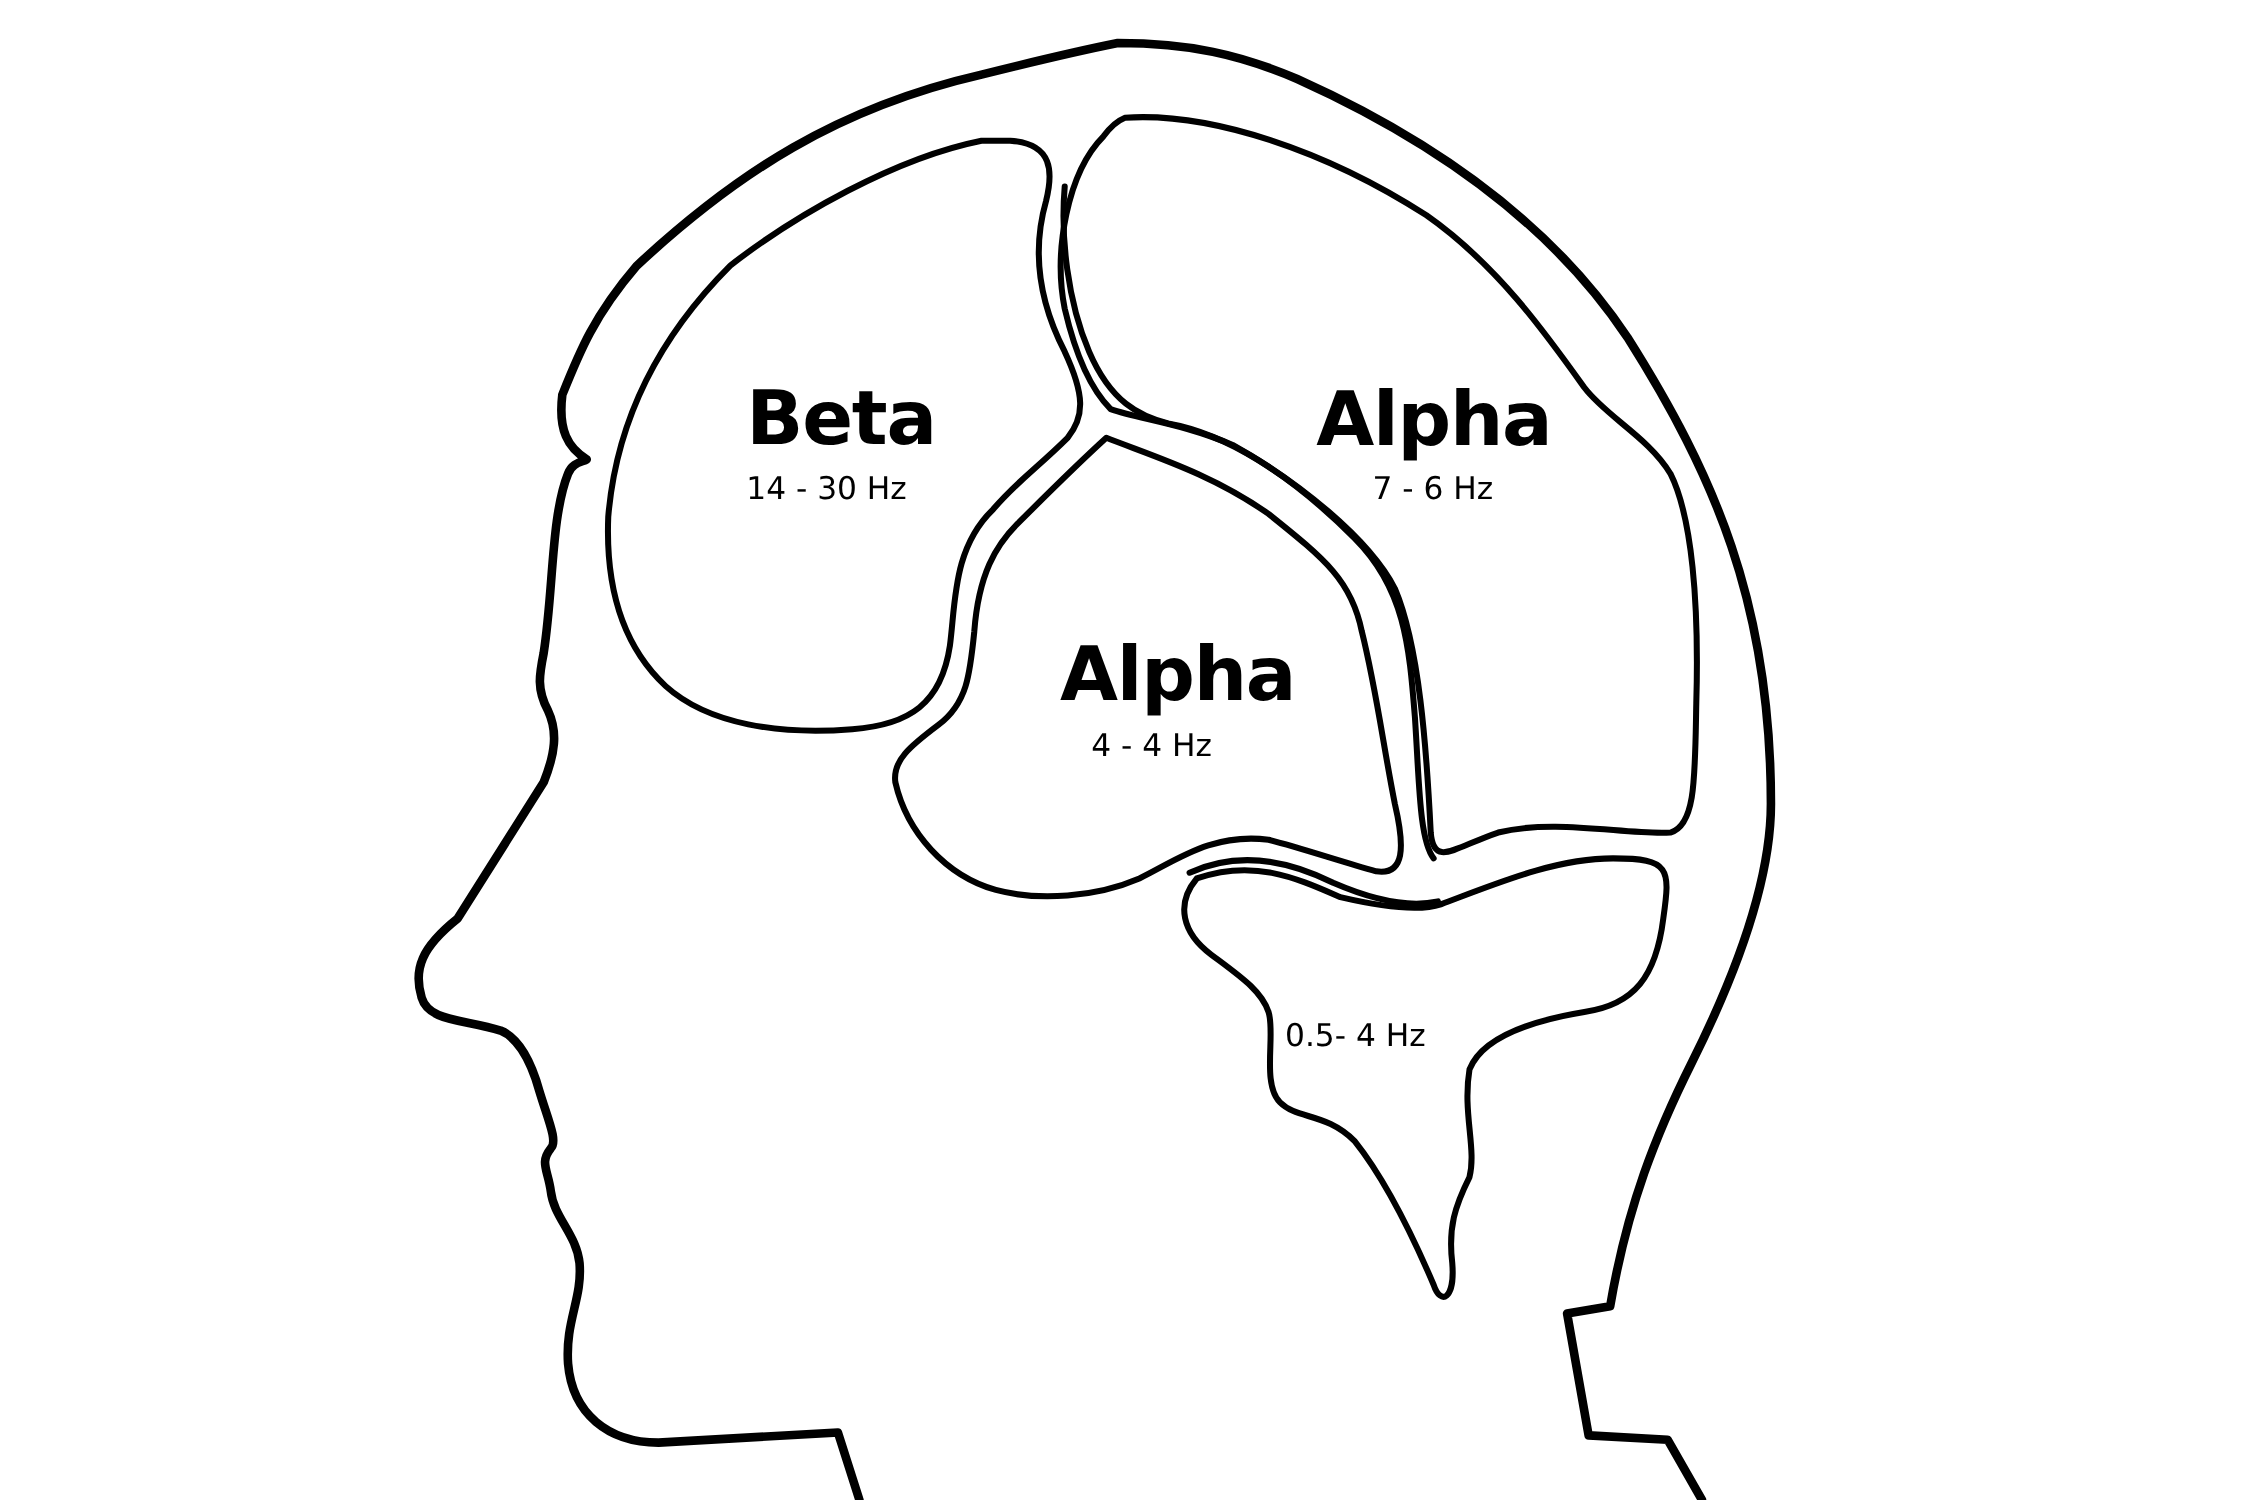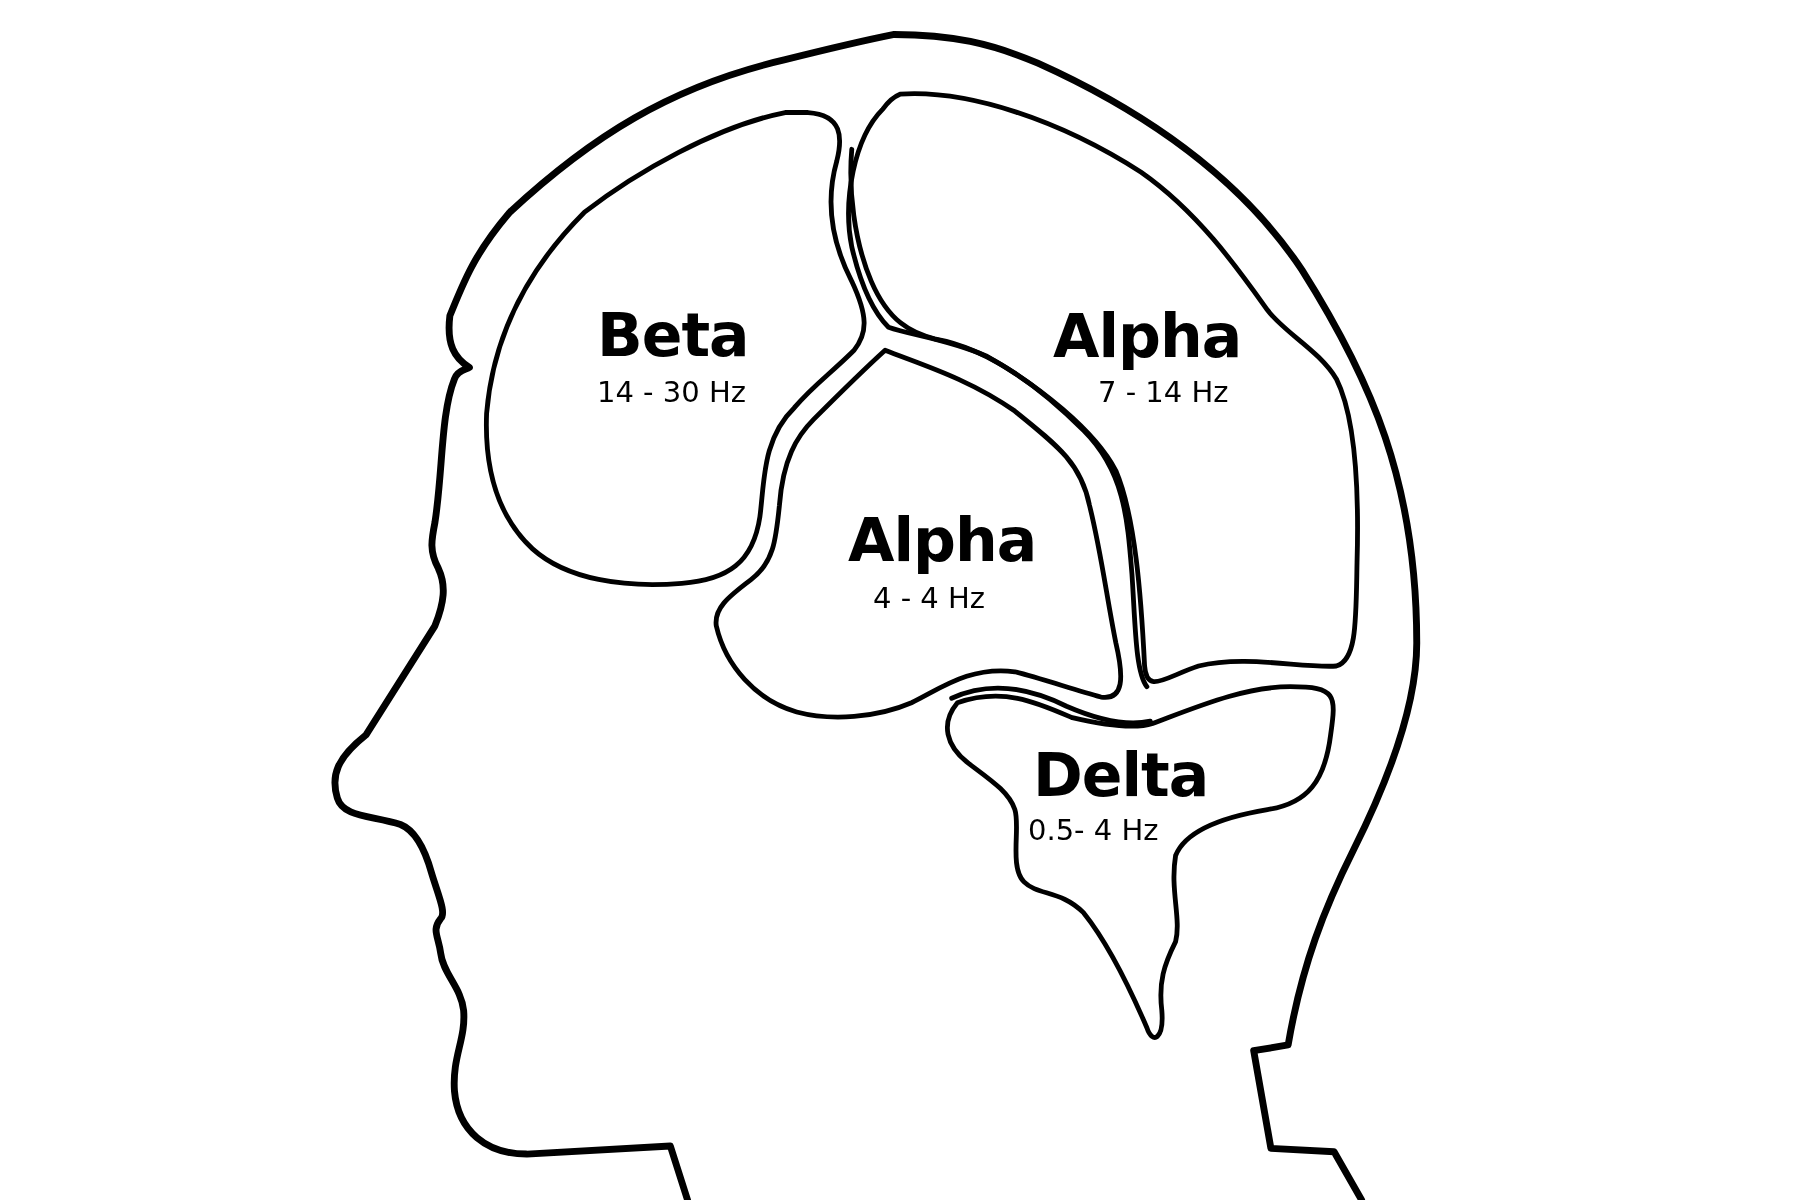--- a/index.html
+++ b/index.html
@@ -4,21 +4,21 @@
 <style>
   html, body { margin: 0; padding: 0; background: #ffffff; }
   body { width: 1800px; height: 1200px; overflow: hidden; }
   #stage { position: relative; width: 1664px; height: 1200px; }
   svg { position: absolute; left: 0; top: 0; width: 1800px; height: 1200px; }
   .outline { fill: none; stroke: #000; stroke-linejoin: round; stroke-linecap: round; }
   .head { stroke-width: 6; }
   .lobe { stroke-width: 4.2; }
   .lbl { position: absolute; color: #000; white-space: nowrap; }
   .name { font-family: "DejaVu Sans", sans-serif; font-weight: bold; font-size: 60px; letter-spacing: -1px; line-height: 1; }
-  .freq { font-family: "DejaVu Sans", sans-serif; font-size: 29px; line-height: 1; }
+  .freq { font-family: "DejaVu Sans", sans-serif; font-size: 25px; line-height: 1; }
 </style>
 </head>
 <body>
 
 <div id="stage">
   <svg viewBox="0 0 1560 1045">
 
     <path class="outline head" d="M595,1045 L580,998 L455,1005 C420,1005 395,985 392,950 C390,920 402,905 400,880 C398,860 382,848 380,830 C378,815 372,810 380,800 C385,795 378,780 372,760 C365,735 355,722 345,718 C320,710 295,712 290,695 C284,675 290,660 315,640 L375,545 C383,525 385,510 378,495 C370,480 372,470 375,455 C382,410 380,360 392,330 C395,322 402,322 405,320 C392,312 385,300 388,275 C400,245 410,220 440,185 C510,120 580,75 680,52 C720,42 750,35 775,30 C825,30 860,38 900,55 C1000,100 1080,160 1130,235 C1190,330 1230,420 1230,560 C1230,620 1200,690 1175,740 C1150,790 1130,840 1118,910 L1088,915 L1103,1000 L1158,1003 L1182,1045"></path>
 
     <path class="outline lobe" d="M700,98 C730,100 730,120 725,140 C715,175 720,210 738,245 C752,275 752,290 740,305 C720,325 705,335 688,355 C660,382 662,420 658,450 C652,490 630,505 590,508 C540,512 490,505 460,478 C430,450 418,410 420,360 C425,300 450,240 505,185 C550,150 620,110 680,98 Z"></path>
@@ -30,20 +30,19 @@
     <path class="outline lobe" d="M830,612 C870,598 900,612 930,625 C960,632 985,635 1000,630 C1040,615 1080,598 1120,598 C1160,598 1160,605 1155,640 C1150,680 1135,700 1100,705 C1070,710 1030,720 1020,745 C1015,775 1025,800 1020,820 C1010,840 1005,855 1008,880 C1010,905 1000,910 995,895 C980,860 960,820 940,795 C920,775 900,780 888,768 C875,755 885,720 880,705 C875,690 860,680 840,665 C820,650 815,630 830,612 Z"></path>
 
     <path class="outline lobe" d="M738,130 C735,165 740,210 755,245 C770,280 790,290 810,295 C850,302 895,330 940,375 C975,410 978,450 982,500 C985,545 985,585 995,598"></path>
     <path class="outline lobe" d="M825,608 C860,592 895,600 925,615 C955,628 980,632 998,628"></path>
   </svg>
 
   <div class="lbl name" style="left:597px; top:305px;">Beta</div>
   <div class="lbl freq" style="left:597px; top:378px;">14 - 30 Hz</div>
 
   <div class="lbl name" style="left:1053px; top:306px;text-align:right;">Alpha</div>
-  <div class="lbl freq" style="left:1098px; top:378px;">7 - 14 Hz</div>
+  <div class="lbl freq" style="left:1098px; top:378px;">7 - 6 Hz</div>
 
   <div class="lbl name" style="left:848px; top:510px;">Alpha</div>
   <div class="lbl freq" style="left:873px; top:584px;">4 - 4 Hz</div>
 
-  <div class="lbl name" style="left:1033px; top:745px;">Delta</div>
   <div class="lbl freq" style="left:1028px; top:816px;">0.5- 4 Hz</div>
 </div>
 
 </body></html>

